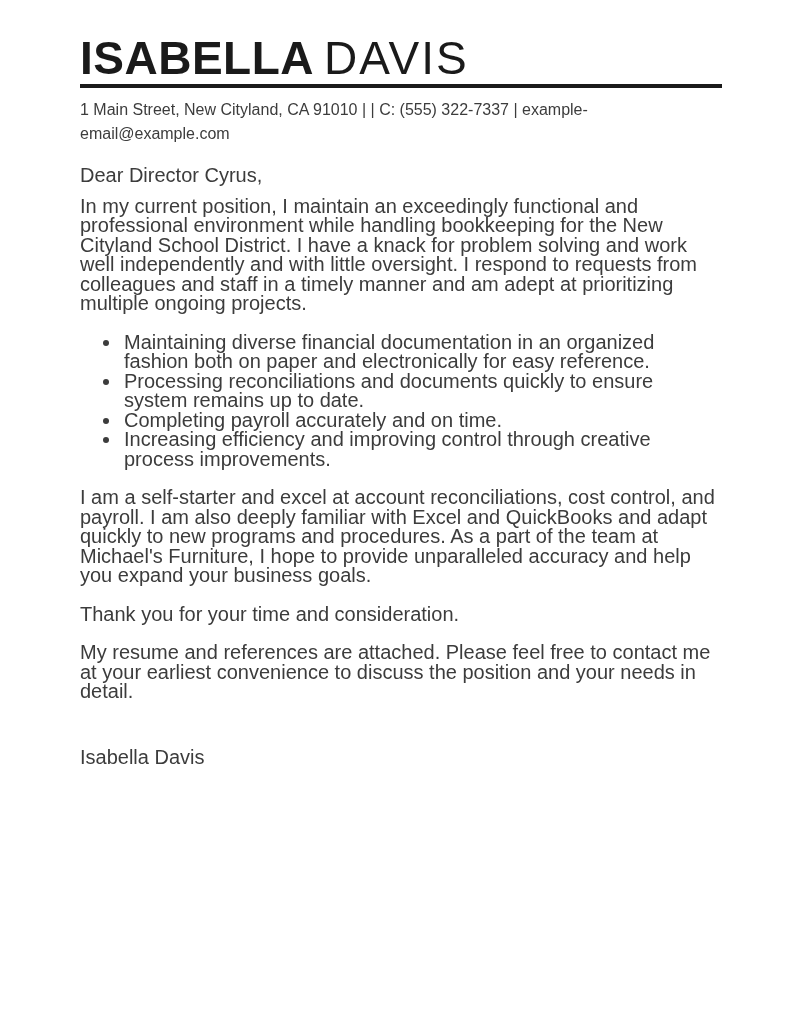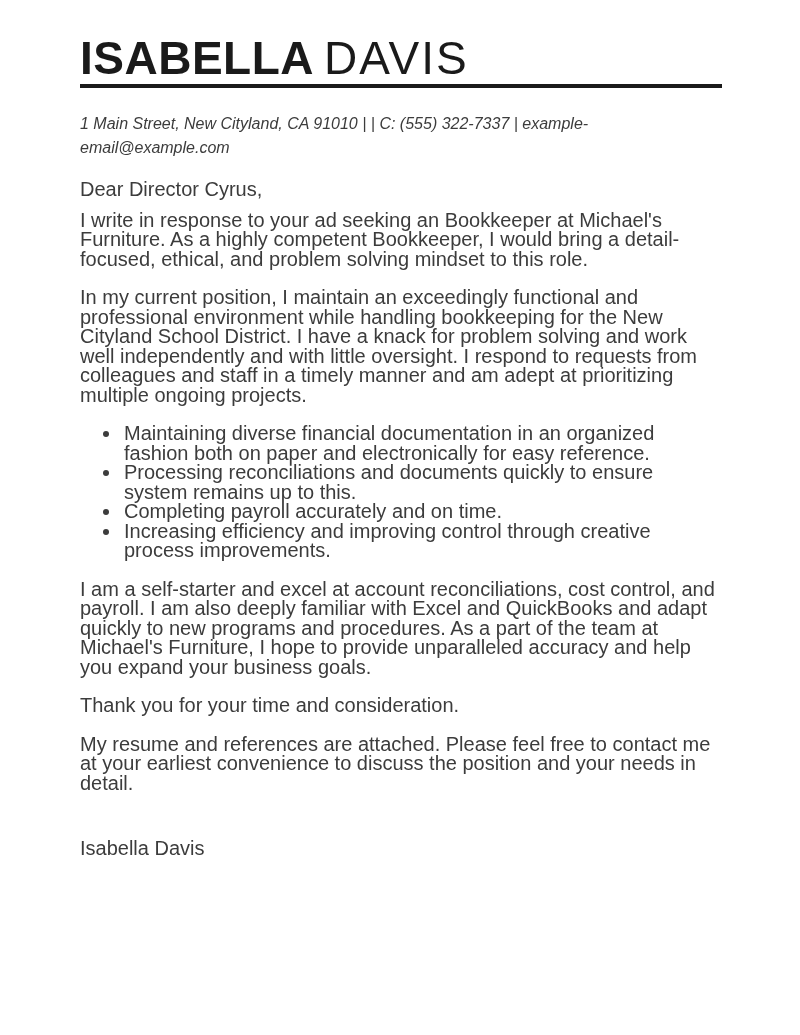--- a/index.html
+++ b/index.html
@@ -42,26 +42,25 @@
     font-weight: 800;
   }
 
   .name .last {
     font-weight: 400;
     letter-spacing: 2px;
     margin-left: 10px;
   }
 
   .contact {
-    margin-top: 24px;
+    margin-top: 10px;
     font-size: 16px;
     line-height: 24px;
     max-width: 548px;
     color: var(--text-color, #3c3c3c);
-    font-style: italic;
   }
 
   
   .letter-body {
     margin-top: 20px;
     font-size: 20px;
     line-height: 19.5px;
   }
 
   .letter-body p {
@@ -101,28 +100,27 @@
       <span class="first">ISABELLA</span><span class="last">DAVIS</span>
     </h1>
   </header>
 
   <div class="contact">1 Main Street, New Cityland, CA 91010 |  | C: (555) 322-7337 | example-email@example.com</div>
 
   <main class="letter-body">
 
     <p class="salutation">Dear Director Cyrus,</p>
 
-    <p>I write in response to your ad seeking an Bookkeeper at Michael's Furniture. As a highly competent Bookkeeper, I would bring a detail-focused, ethical, and problem solving mindset to this role.</p>
 
     <p>In my current position, I maintain an exceedingly functional and professional environment while handling bookkeeping for the New Cityland School District. I have a knack for problem solving and work well independently and with little oversight. I respond to requests from colleagues and staff in a timely manner and am adept at prioritizing multiple ongoing projects.</p>
 
 
     <ul>
       <li>Maintaining diverse financial documentation in an organized fashion both on paper and electronically for easy reference.</li>
-      <li>Processing reconciliations and documents quickly to ensure system remains up to this.</li>
+      <li>Processing reconciliations and documents quickly to ensure system remains up to date.</li>
       <li>Completing payroll accurately and on time.</li>
       <li>Increasing efficiency and improving control through creative process improvements.</li>
     </ul>
 
     <p>I am a self-starter and excel at account reconciliations, cost control, and payroll. I am also deeply familiar with Excel and QuickBooks and adapt quickly to new programs and procedures. As a part of the team at Michael's Furniture, I hope to provide unparalleled accuracy and help you expand your business goals.</p>
 
     <p>Thank you for your time and consideration.</p>
 
     <p>My resume and references are attached. Please feel free to contact me at your earliest convenience to discuss the position and your needs in detail.</p>
 

